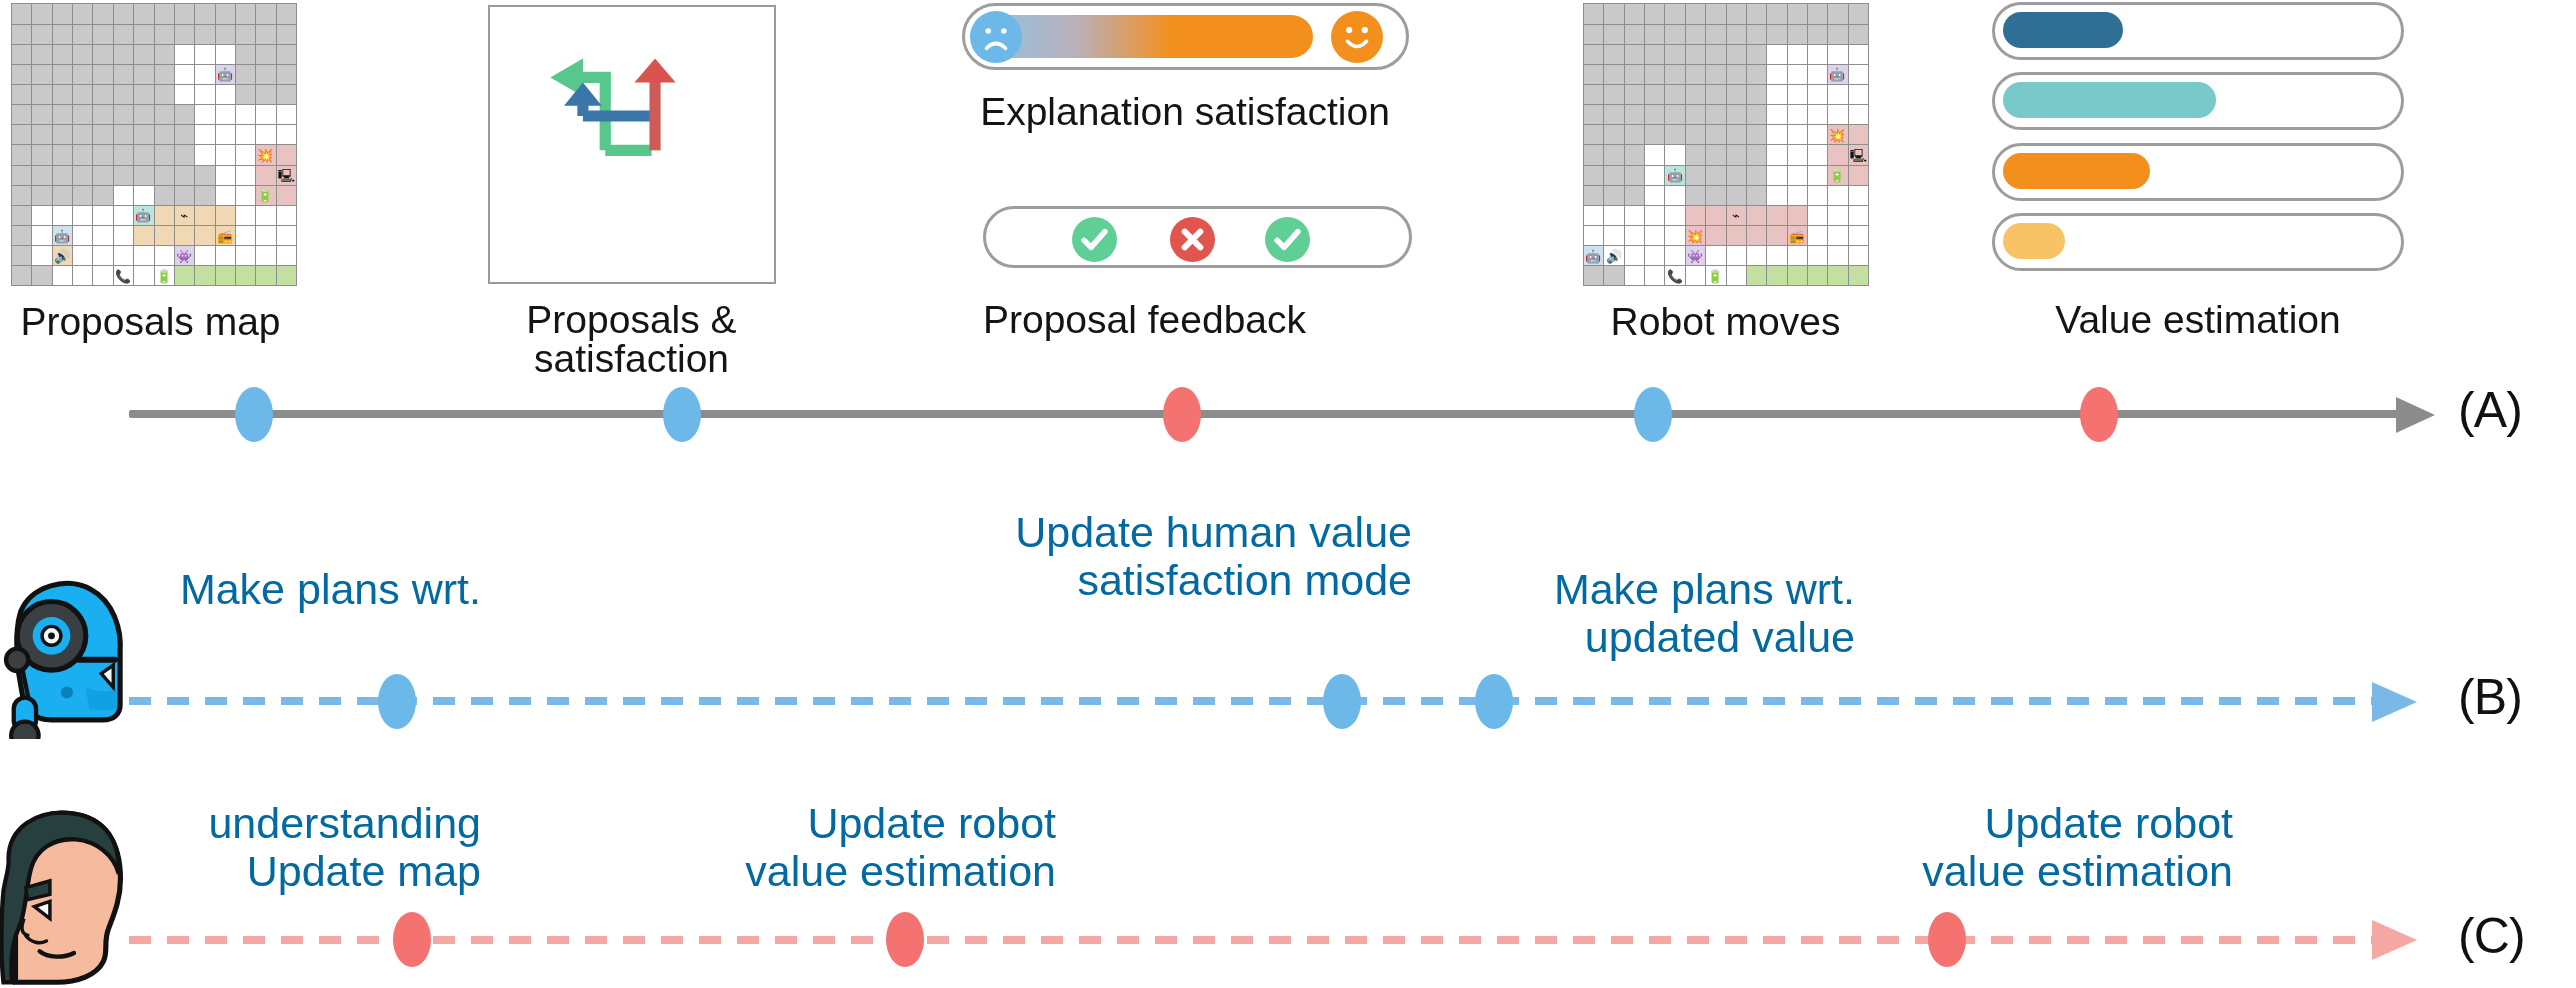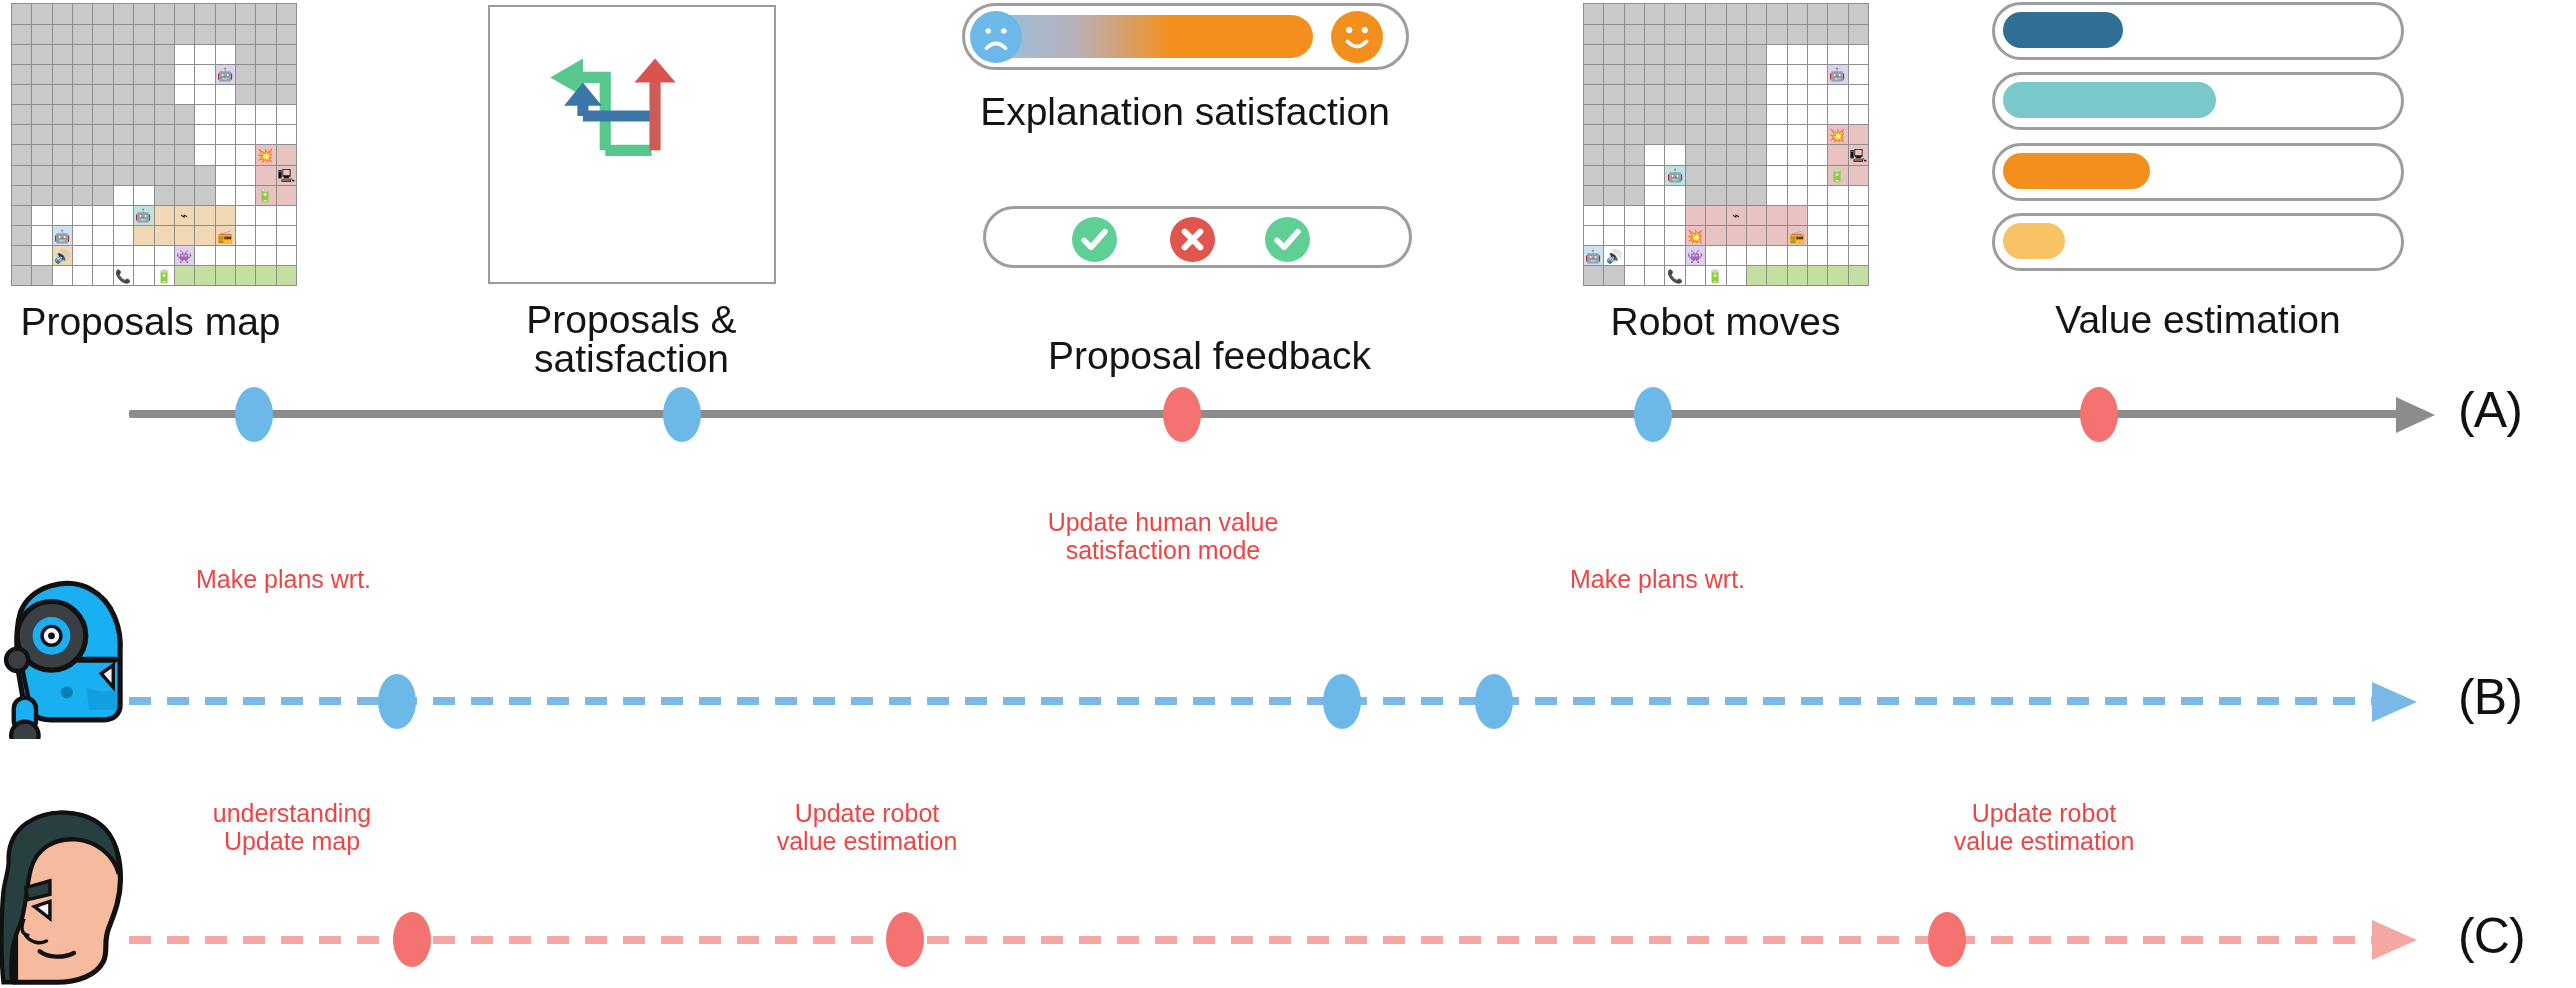--- a/index.html
+++ b/index.html
@@ -34,21 +34,21 @@
   .pill-fill{position:absolute;border-radius:858px;}
   .face{position:absolute;border-radius:50%;}
   .badge{position:absolute;border-radius:50%;}
 
   
   .axis{position:absolute;height:7.7px;border-radius:1.7px;}
   .axis-dash{position:absolute;height:7.7px;}
   .dot{position:absolute;border-radius:50%;}
   .arrowhead{position:absolute;width:0;height:0;}
   .tl-label{position:absolute;font-size:50px;color:#111;letter-spacing:-0.9px;}
-  .note{position:absolute;text-align:center;font-size:25px;line-height:1.12;color:#ef4444;}
+  .note{position:absolute;text-align:right;font-size:43px;line-height:1.12;color:#0369a1;}
 </style>
 </head>
 <body>
 
 <div class="map" id="map-abstract" style="left:11px;top:3.4px;width:286px;height:283px;
             grid-template-columns:repeat(14,1fr);grid-template-rows:repeat(14,1fr);
             border-top:1.3px solid #8d8d8d;border-left:1.3px solid #8d8d8d;">
     <div class="cell wall"></div>
     <div class="cell wall"></div>
     <div class="cell wall"></div>
@@ -326,21 +326,21 @@
     <svg width="45" height="45" viewBox="0 0 52 52">
       <path d="M17 17 L35 35 M35 17 L17 35" fill="none" stroke="#fff" stroke-width="7" stroke-linecap="round"></path>
     </svg>
   </div>
   <div class="badge" style="left:279px;top:7.7px;width:45px;height:45px;background:#5fcf96;">
     <svg width="45" height="45" viewBox="0 0 52 52">
       <path d="M14 27 L22 35 L38 17" fill="none" stroke="#fff" stroke-width="6.5" stroke-linecap="round" stroke-linejoin="round"></path>
     </svg>
   </div>
 </div>
-<div class="caption" style="left:965px;top:299px;width:489px;margin-top:36px;">Proposal feedback</div>
+<div class="caption" style="left:900px;top:299px;width:489px;">Proposal feedback</div>
 
 <div class="map" id="map-robot" style="left:1583px;top:3.4px;width:286px;height:283px;
             grid-template-columns:repeat(14,1fr);grid-template-rows:repeat(14,1fr);
             border-top:1.3px solid #8d8d8d;border-left:1.3px solid #8d8d8d;">
     <div class="cell wall"></div>
     <div class="cell wall"></div>
     <div class="cell wall"></div>
     <div class="cell wall"></div>
     <div class="cell wall"></div>
     <div class="cell wall"></div>
@@ -621,20 +621,21 @@
 
 <div class="note" style="left:86px;top:565px;width:395px;">
   <div>Make plans wrt.</div>
 </div>
 <div class="note" style="left:914px;top:508px;width:498px;">
   <div>Update human value</div>
   <div>satisfaction mode</div>
 </div>
 <div class="note" style="left:1460px;top:565px;width:395px;">
   <div>Make plans wrt.</div>
+  <div>updated value</div>
 </div>
 
 <div style="position:absolute;left:0px;top:805px;width:142px;height:185px;">
   <svg width="142" height="185" viewBox="0 0 165 215">
     <path d="M12 70 C12 26 46 6 82 10 C122 14 140 44 140 86
              C140 110 132 128 126 144 C120 160 126 170 120 182
              C112 198 90 206 66 206 L18 206 L18 130 C8 112 12 92 12 70 Z" fill="#f6bb9e" stroke="#111" stroke-width="6"></path>
     <path d="M10 66 C8 26 44 4 86 10 C124 16 140 44 138 80
              C132 58 112 42 88 40 C62 38 42 52 36 74
              C30 96 30 126 22 142 C14 160 12 184 14 206

